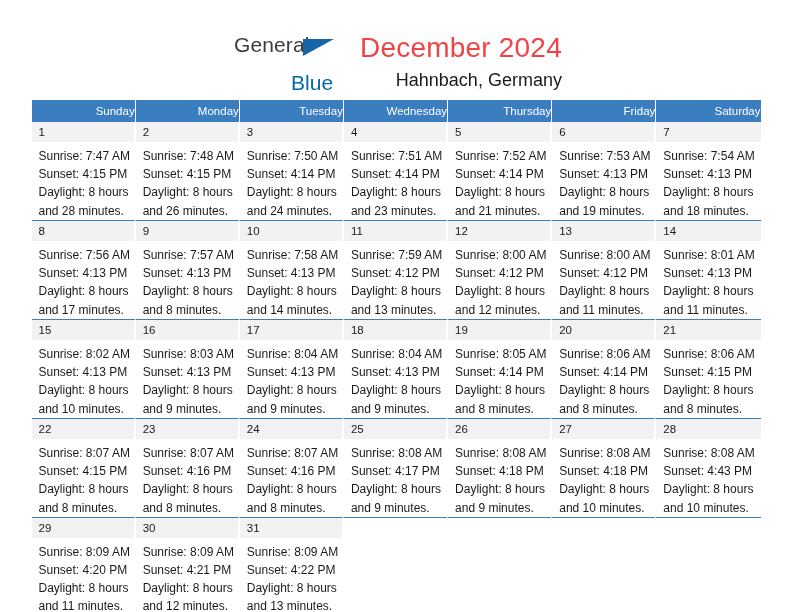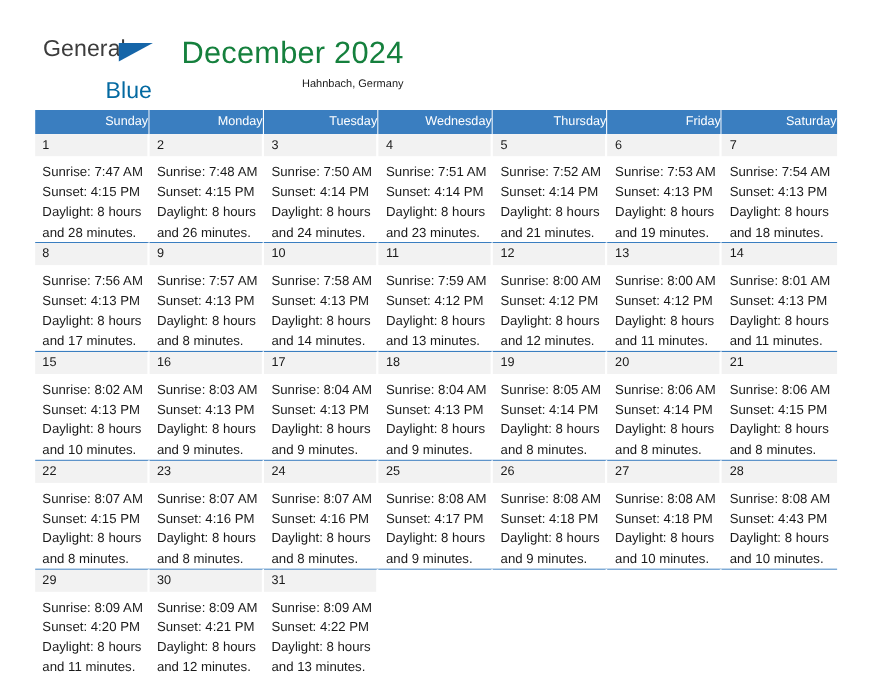--- a/index.html
+++ b/index.html
@@ -14,21 +14,21 @@
     font-family: "Liberation Sans", sans-serif;
     color: #000000;
     overflow: hidden;
     position: relative;
   }
 
   
   .page-header {
     display: flex;
     align-items: flex-start;
-    justify-content: flex-start;
+    justify-content: center;
     padding: 30px 35px 0 35px;
     box-sizing: border-box;
     height: 100px;
   }
 
   .brand {
     position: relative;
     width: 130px;
     height: 56px;
     flex: 0 0 auto;
@@ -62,28 +62,28 @@
     font-family: "Liberation Sans", sans-serif;
   }
 
   .title-block {
     text-align: right;
     flex: 0 0 auto;
     padding-top: 2px;
   }
   .cal-title {
     font-size: 28px;
-    color: #15803d;
+    color: #ef4444;
     line-height: 1.15;
     font-weight: normal;
     margin: 0;
     letter-spacing: 0.2px;
   }
   .cal-subtitle {
-    font-size: 10px;
+    font-size: 18px;
     color: #1a1a1a;
     margin: 7px 0 0 0;
     line-height: 1.1;
   }
 
   
   .calendar {
     margin: 0 auto;
     width: 729px;
     border-collapse: separate;

